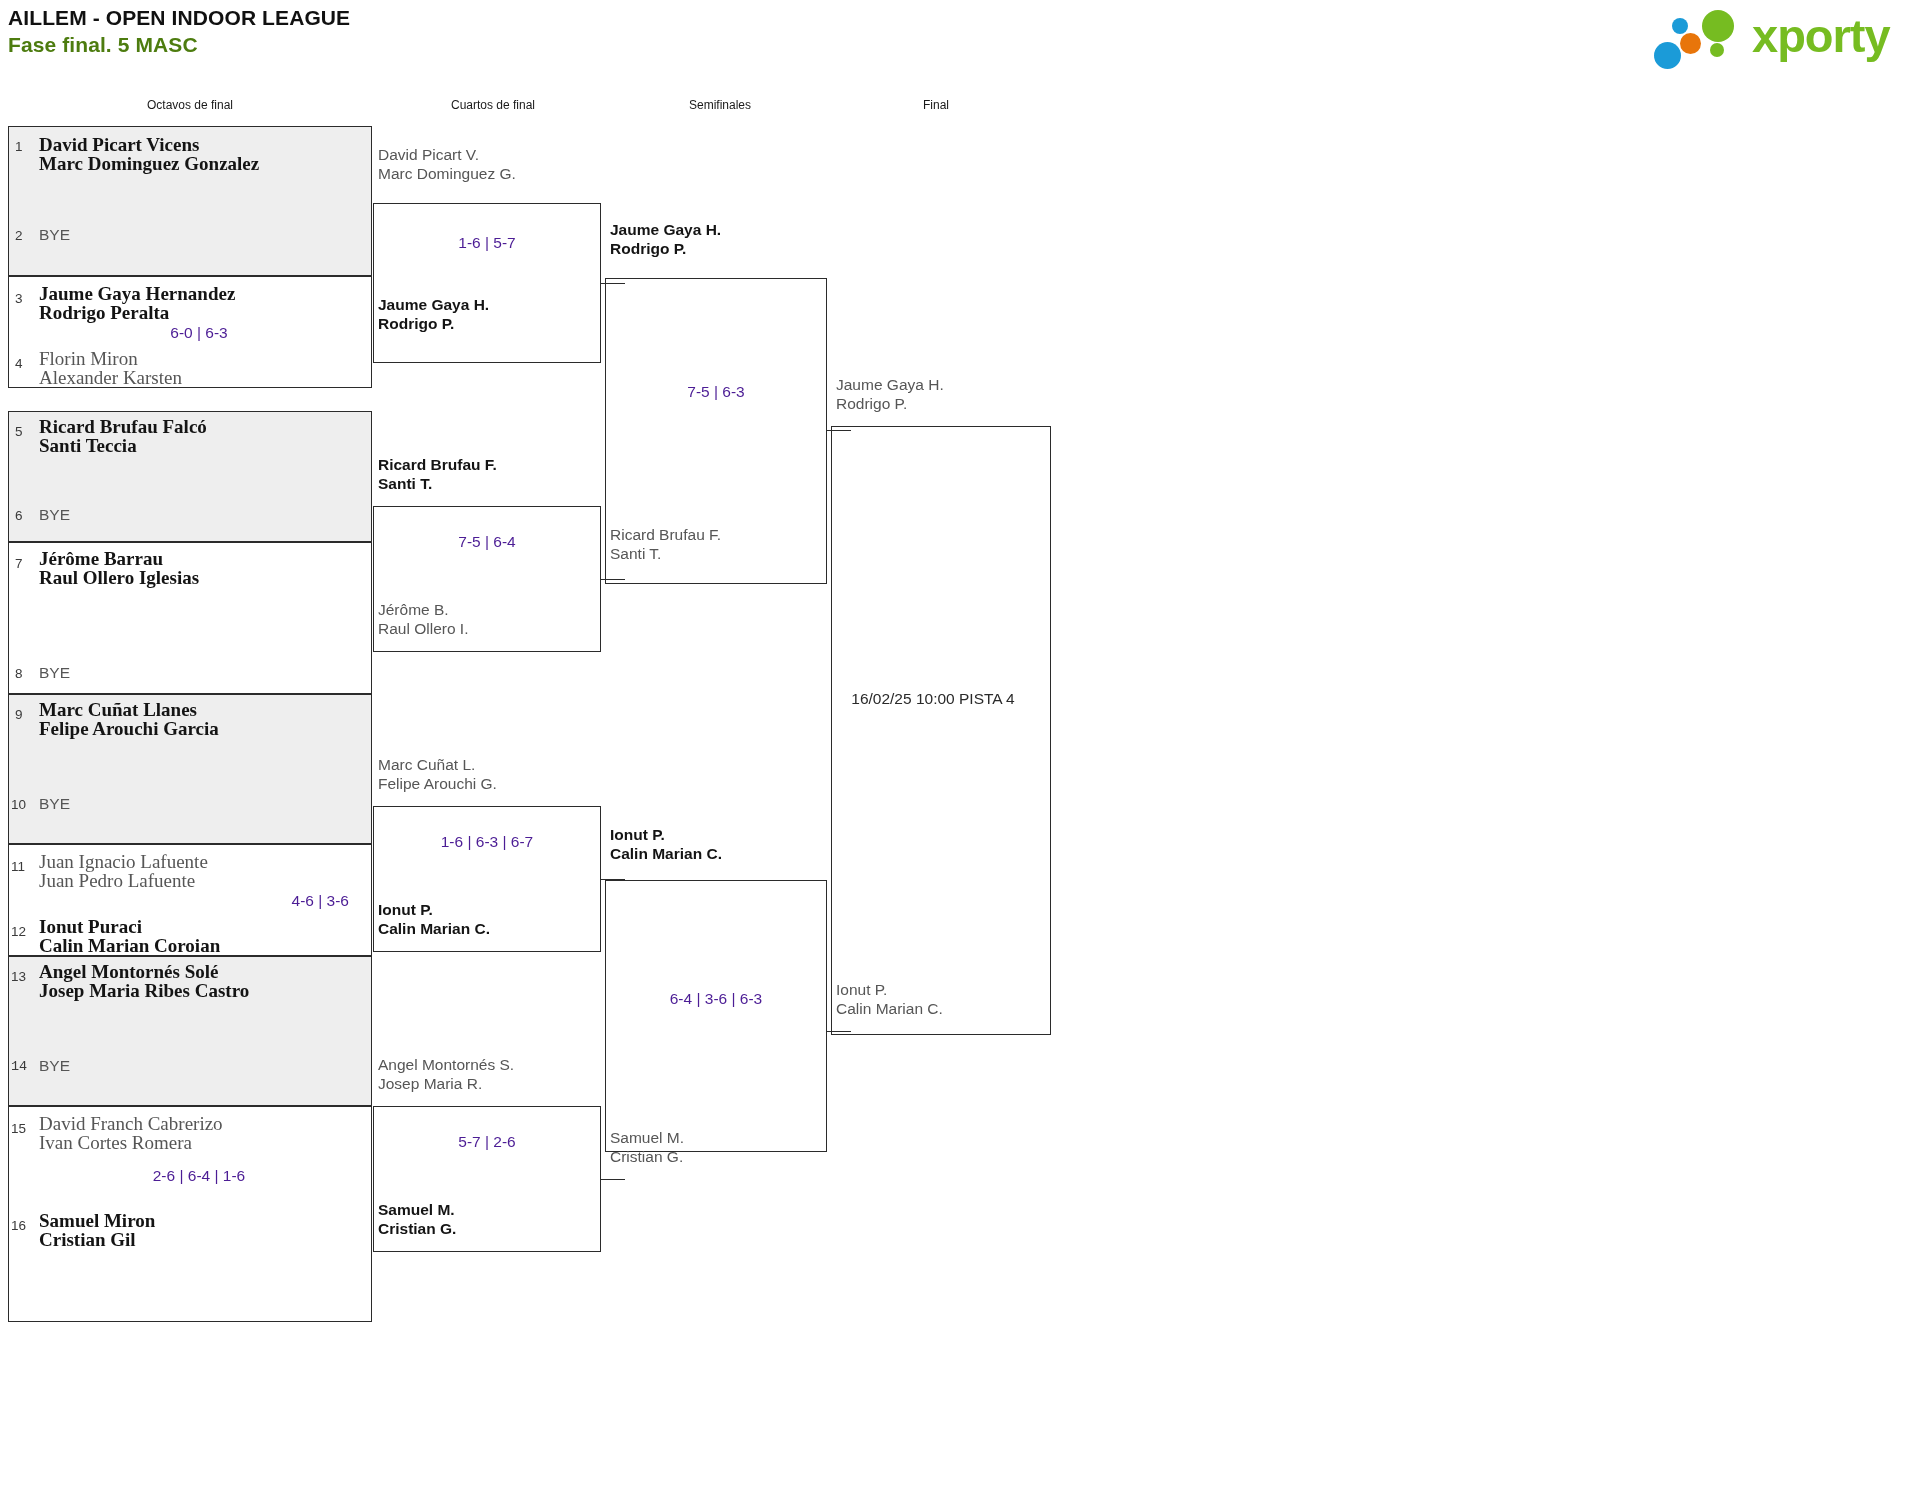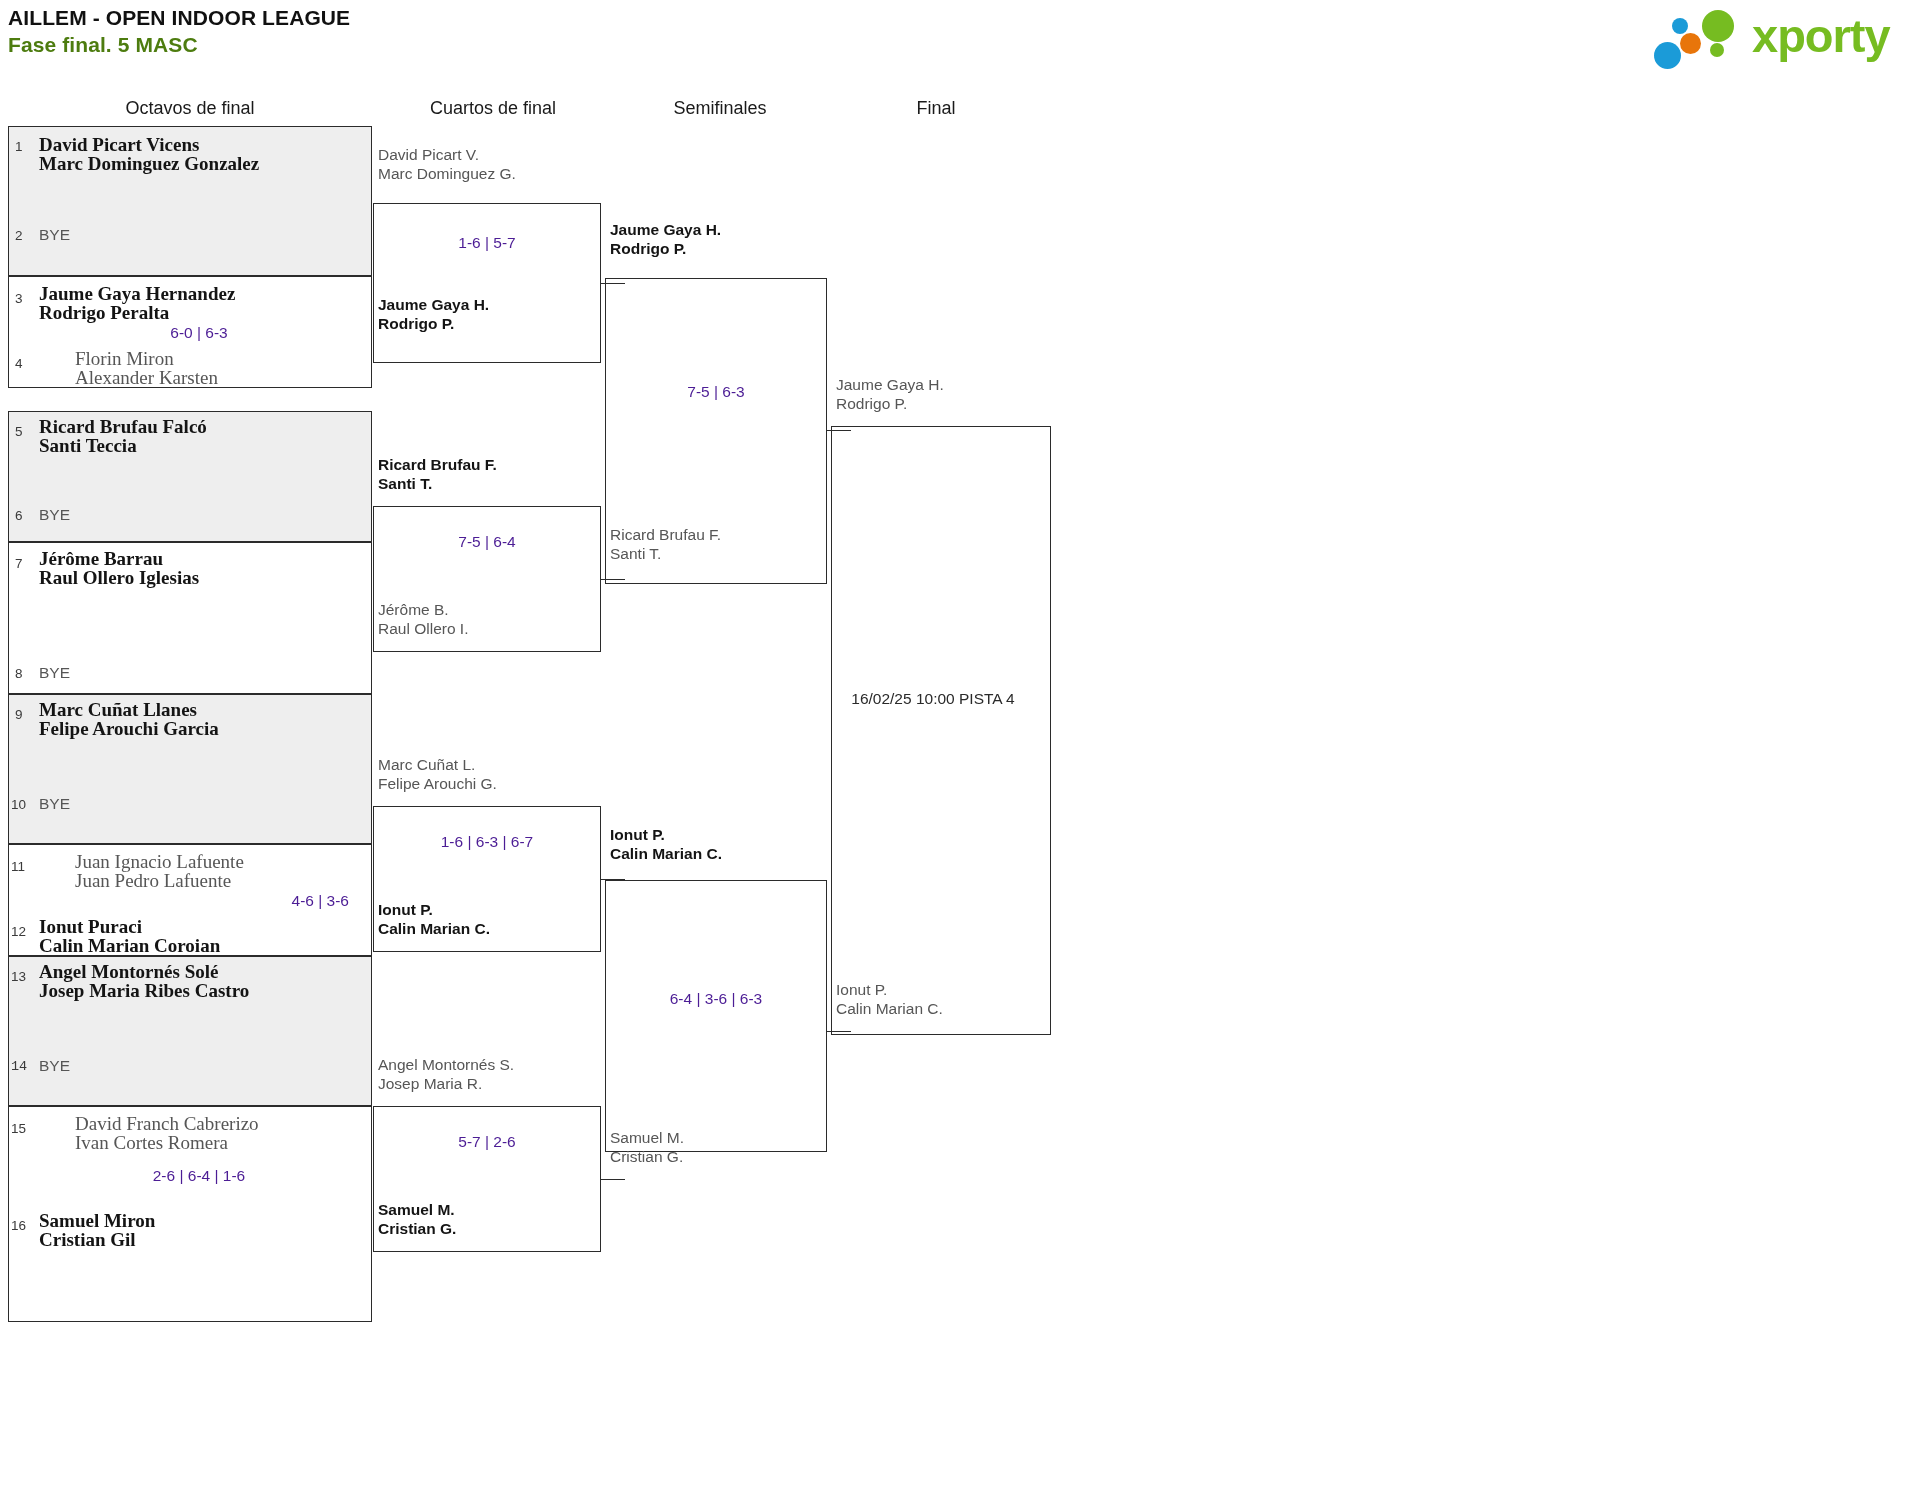--- a/index.html
+++ b/index.html
@@ -60,21 +60,21 @@
   }
   .dot {
     position: absolute;
     border-radius: 50%;
   }
 
   
   .round-header {
     position: absolute;
     top: 98px;
-    font-size: 18px;
+    font-size: 12px;
     color: #1a1a1a;
     text-align: center;
     white-space: nowrap;
   }
 
   
   .r1-box {
     position: absolute;
     left: 8px;
     width: 364px;
@@ -94,21 +94,21 @@
   }
   .names {
     position: absolute;
     left: 30px;
     font-size: 19px;
     line-height: 19px;
     white-space: nowrap;
     font-family: Liberation Serif, serif;
   }
   .names.winner { font-weight: bold; color: #141414; }
-  .names.loser  { font-weight: normal; color: #565656; margin-left: 36px; }
+  .names.loser  { font-weight: normal; color: #565656; }
   .bye-label {
     position: absolute;
     font-size: 15.5px;
     color: #565656;
     left: 30px;
   }
   .score {
     position: absolute;
     font-size: 15.5px;
     color: #4c1d95;

